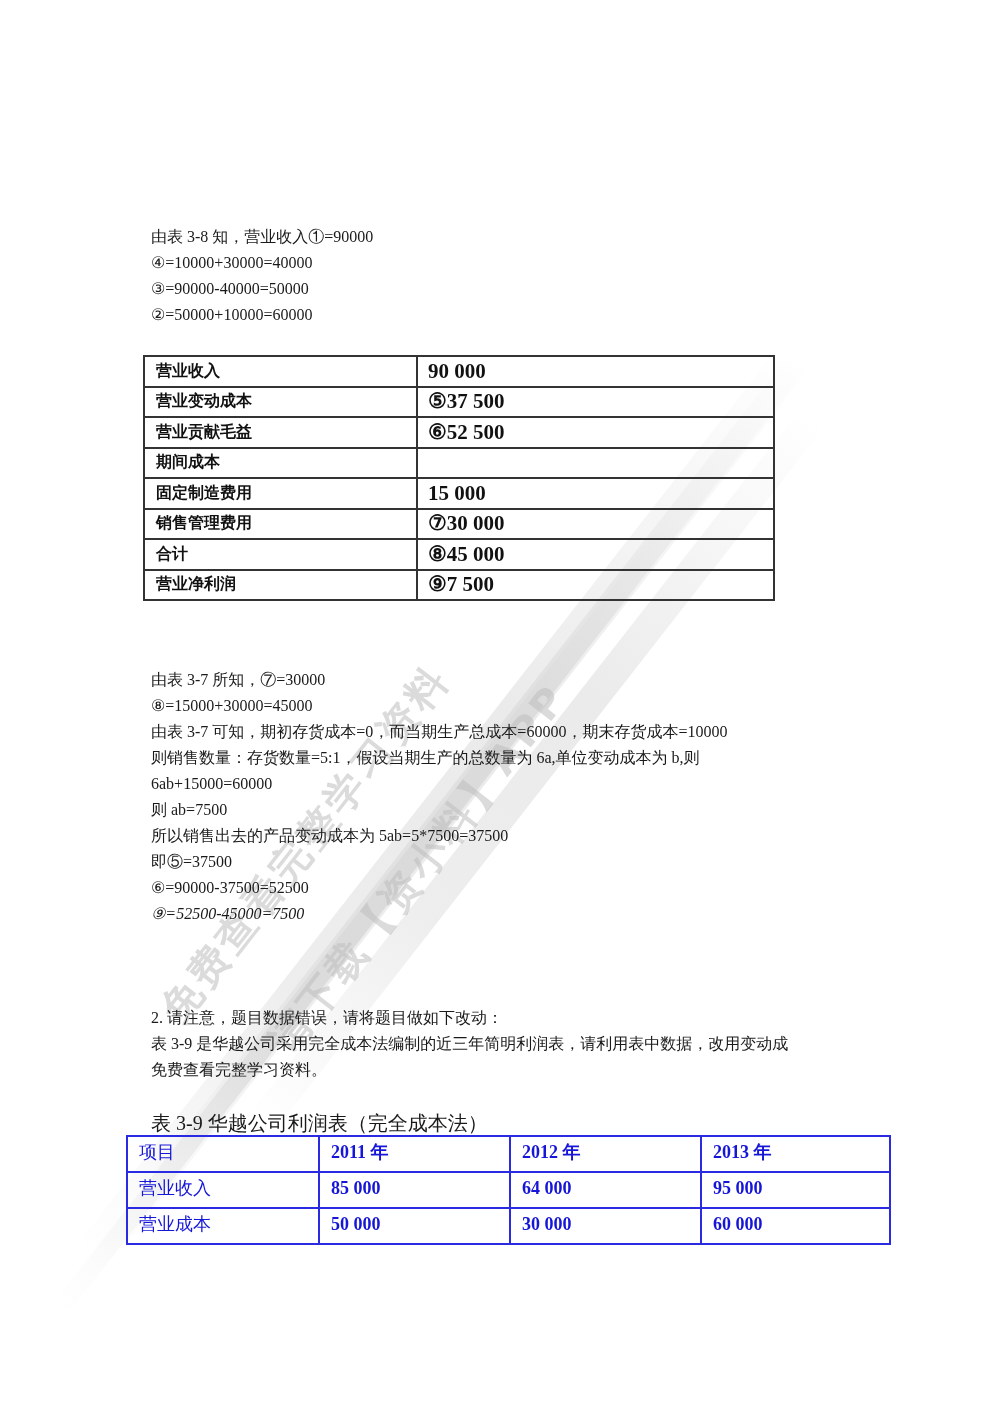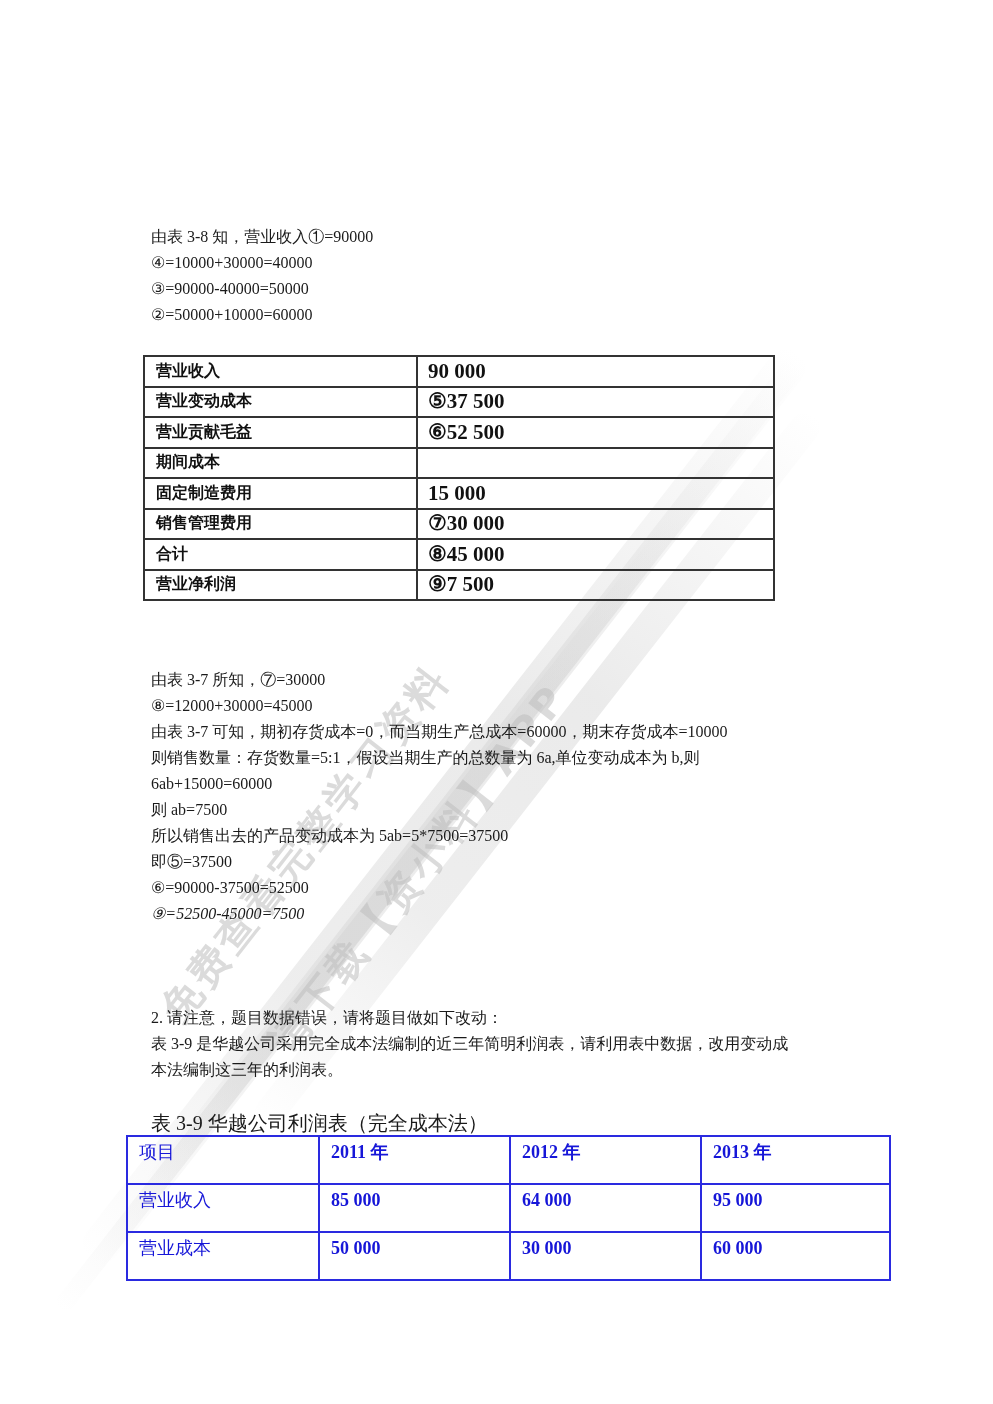--- a/index.html
+++ b/index.html
@@ -35,21 +35,21 @@
   table.t1 td.c1 { width: 260px; }
   table.t1 td.c2 { font-family: "Liberation Serif", serif; font-size: 21px; padding-left: 10px; }
 
   .caption {
     position: absolute; left: 151px; top: 1110px; font-size: 20px; color: #1a1a1a; white-space: nowrap;
   }
   table.t2 {
     position: absolute; left: 126px; top: 1135px; width: 765px; border-collapse: collapse;
   }
   table.t2 td {
-    border: 2px solid #2a2ae0; height: 30px; padding: 0 0 16px 11px; font-size: 18px; font-weight: bold;
+    border: 2px solid #2a2ae0; height: 30px; padding: 0 0 4px 11px; font-size: 18px; font-weight: bold;
     color: #1616d8; vertical-align: middle; font-family: "Liberation Serif", serif;
   }
   table.t2 td.lbl { font-family: "DejaVu Sans", sans-serif; font-weight: normal; font-size: 18px; width: 179px; }
   table.t2 td.yr { width: 178px; }
   table.t2 td.red { color: #ee1111; }
 </style>
 </head>
 <body>
 
 <div class="watermark">
@@ -99,33 +99,33 @@
           <td class="c2">⑧45 000</td>
         </tr>
     <tr>
           <td class="c1">营业净利润</td>
           <td class="c2">⑨7 500</td>
         </tr>
   </tbody>
     </table>
 
   <div class="line" style="top:667px;">由表 3-7 所知，⑦=30000</div>
-  <div class="line" style="top:693px;">⑧=12000+30000=45000</div>
+  <div class="line" style="top:693px;">⑧=15000+30000=45000</div>
   <div class="line" style="top:719px;">由表 3-7 可知，期初存货成本=0，而当期生产总成本=60000，期末存货成本=10000</div>
   <div class="line" style="top:745px;">则销售数量：存货数量=5:1，假设当期生产的总数量为 6a,单位变动成本为 b,则</div>
   <div class="line" style="top:771px;">6ab+15000=60000</div>
   <div class="line" style="top:797px;">则 ab=7500</div>
   <div class="line" style="top:823px;text-align:right;">所以销售出去的产品变动成本为 5ab=5*7500=37500</div>
   <div class="line" style="top:849px;">即⑤=37500</div>
   <div class="line" style="top:875px;">⑥=90000-37500=52500</div>
   <div class="line" style="top:901px;font-style:italic;">⑨=52500-45000=7500</div>
 
   <div class="line" style="top:1005px;">2. 请注意，题目数据错误，请将题目做如下改动：</div>
   <div class="line" style="top:1031px;">表 3-9 是华越公司采用完全成本法编制的近三年简明利润表，请利用表中数据，改用变动成</div>
-  <div class="line" style="top:1057px;">本法编制这三年的利润表。</div>
+  <div class="line" style="top:1057px;">免费查看完整学习资料。</div>
 
   <div class="caption">表 3-9  华越公司利润表（完全成本法）</div>
 
   <table class="t2">
     <tbody>
         <tr>
       <td class="lbl">项目</td>
       <td class="yr">2011 年</td>
       <td class="yr">2012 年</td>
       <td>2013 年</td>

